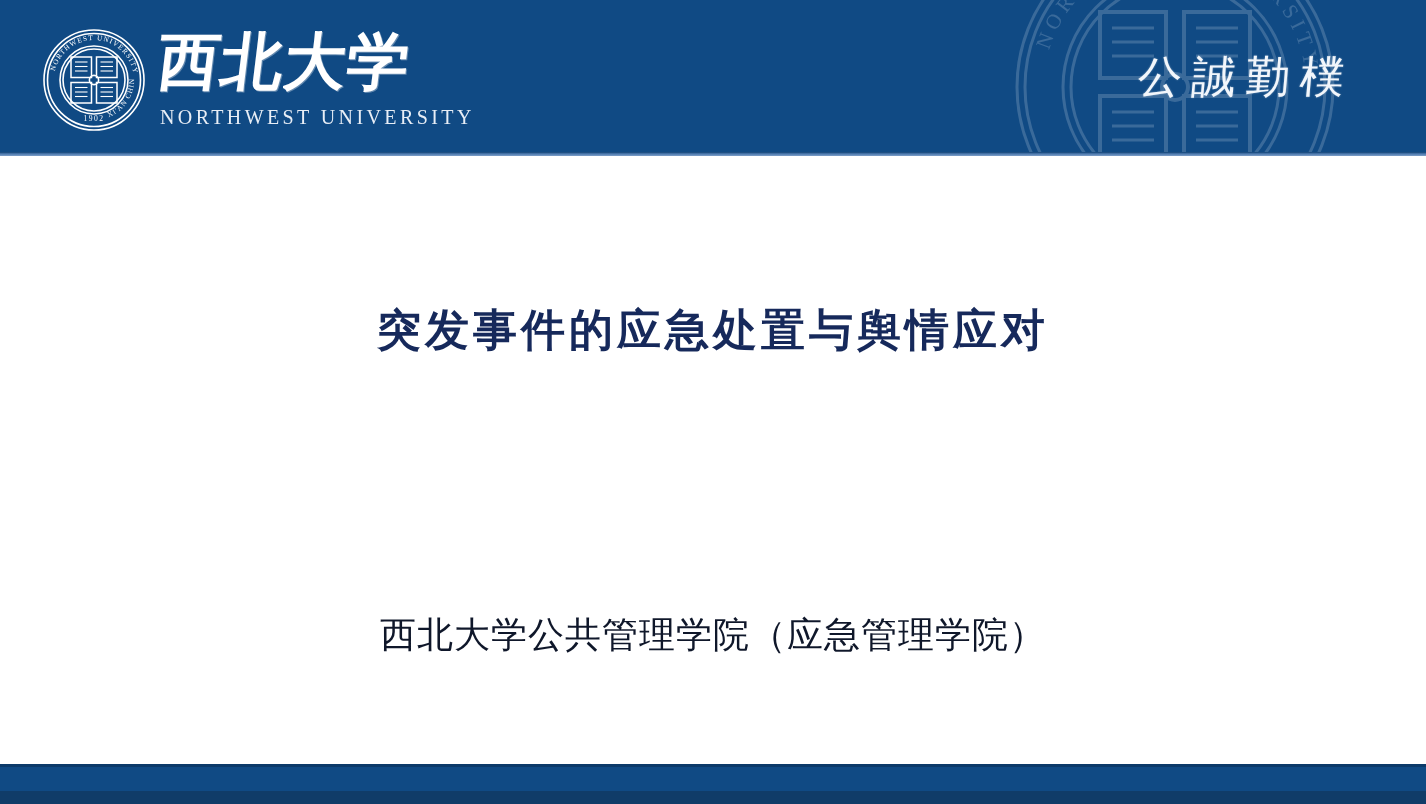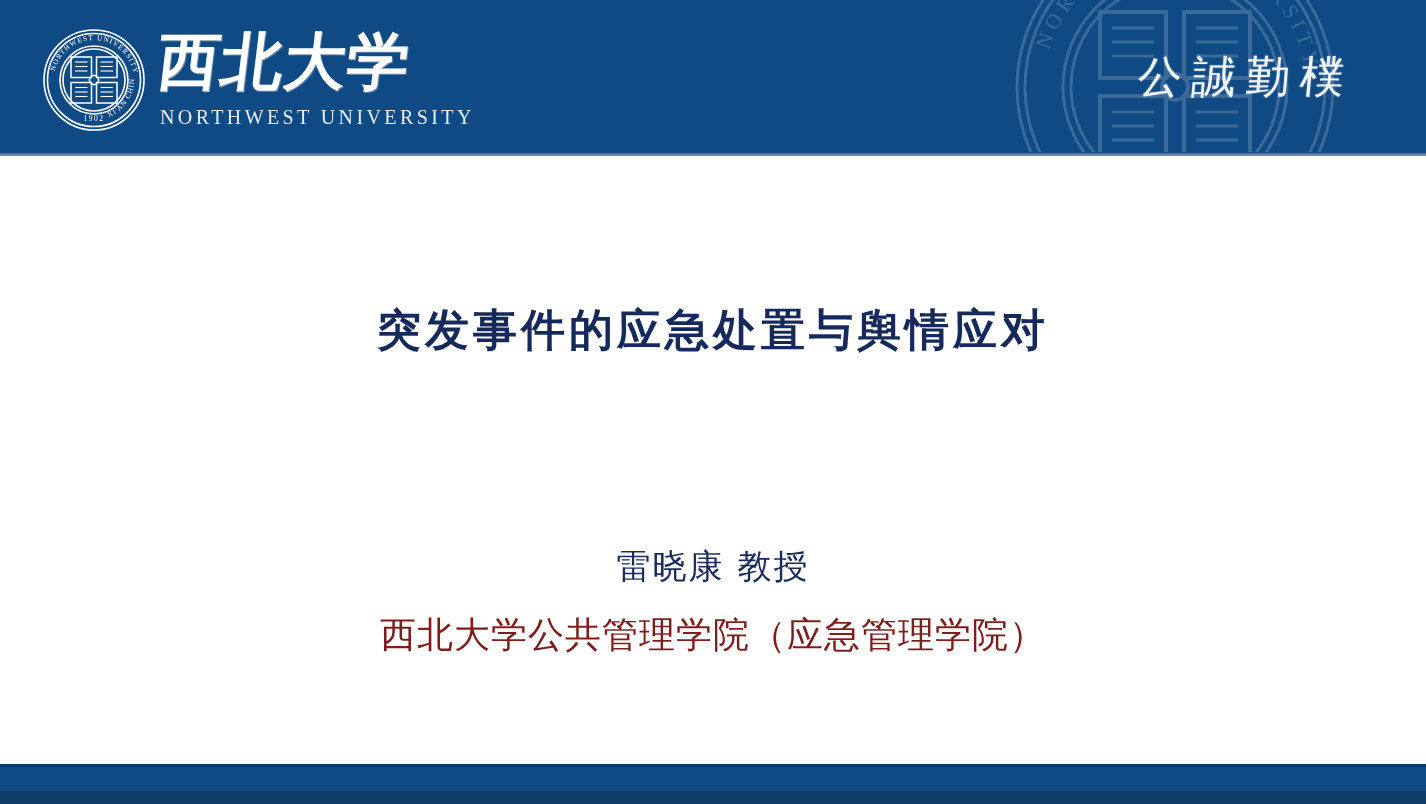--- a/index.html
+++ b/index.html
@@ -146,21 +146,21 @@
     letter-spacing: 2px;
     white-space: nowrap;
   }
 
   .affiliation {
     position: absolute;
     left: 0;
     top: 610px;
     width: 1426px;
     text-align: center;
-    color: #7f1d1d;
+    color: #0f172a;
     font-family: "DejaVu Serif", serif;
     font-size: 36px;
     line-height: 50px;
     letter-spacing: 1px;
     white-space: nowrap;
   }
 
   
   .footer-rule {
     position: absolute;
@@ -285,21 +285,20 @@
 
     </div>
 
     <div class="motto">公誠勤樸</div>
 
   </div>
   <div class="header-rule"></div>
 
   <div class="main-title">突发事件的应急处置与舆情应对</div>
 
-  <div class="presenter">雷晓康 教授</div>
 
   <div class="affiliation">西北大学公共管理学院（应急管理学院）</div>
 
   <div class="footer-rule"></div>
   <div class="footer-band"></div>
   <div class="footer-band-dark"></div>
 
 </div>
 
 </body></html>

